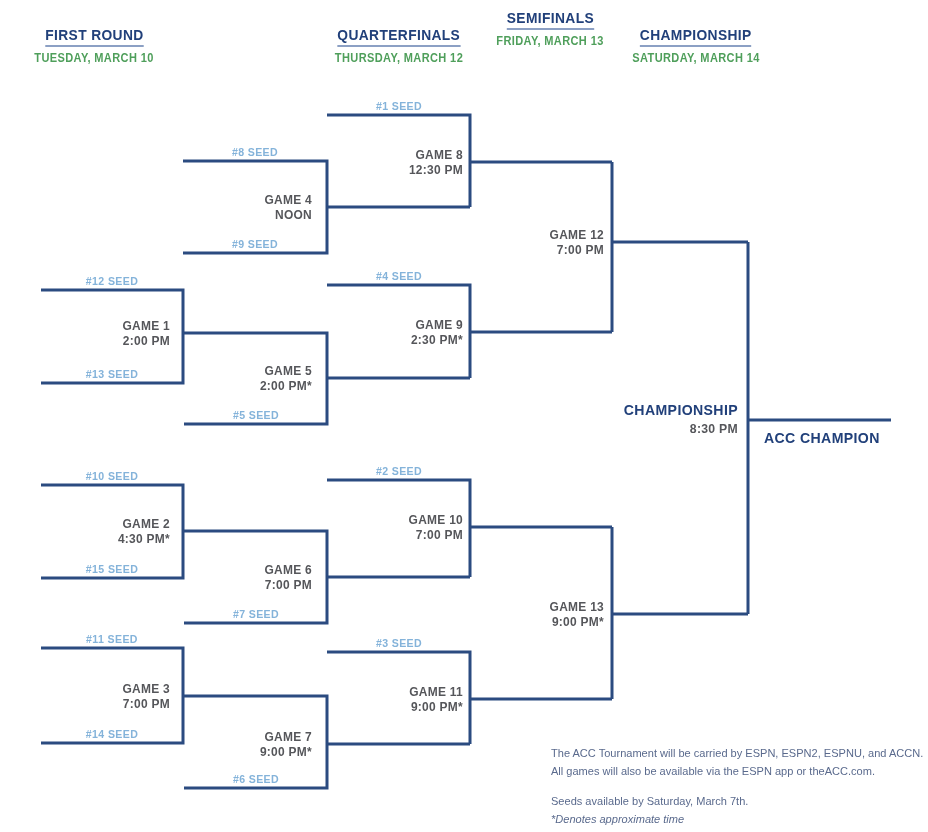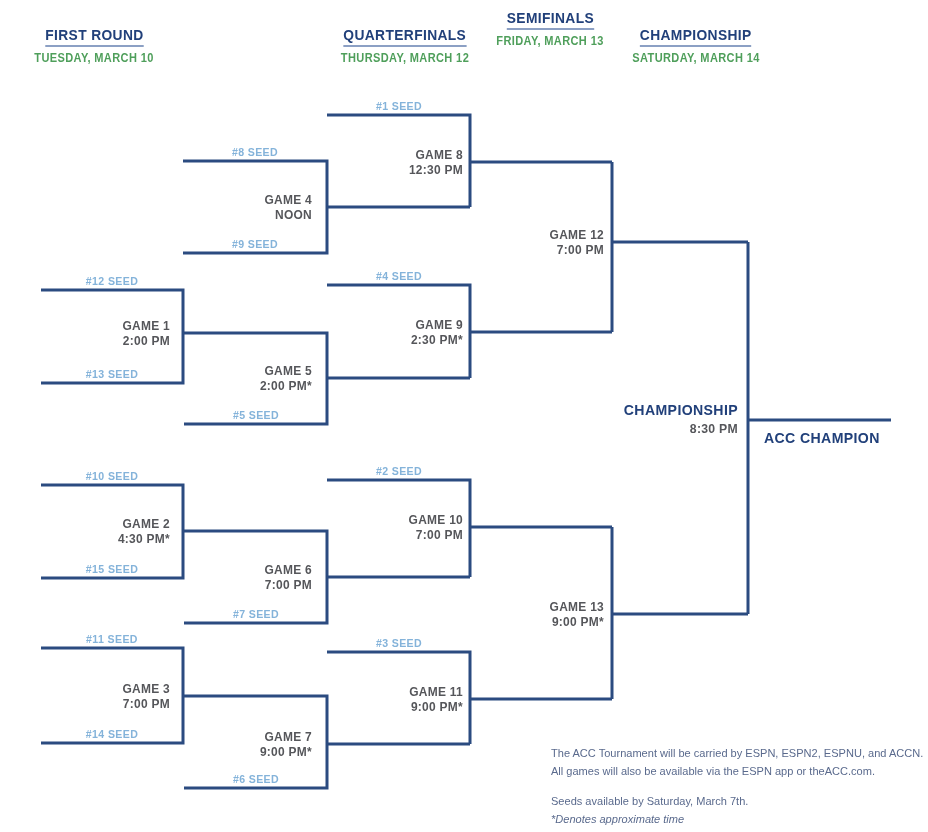--- a/index.html
+++ b/index.html
@@ -87,21 +87,21 @@
     <path d="M612 614 H748"></path>
 
     <path d="M748 242 V614"></path>
     <path d="M748 420 H891"></path>
   </svg>
 
   <div class="colhead" style="left:-16px;top:26px">
     <div class="title">FIRST ROUND</div>
     <div class="date">TUESDAY, MARCH 10</div>
   </div>
-  <div class="colhead" style="left:295px;top:26px">
+  <div class="colhead" style="left:289px;top:26px">
     <div class="title">QUARTERFINALS</div>
     <div class="date">THURSDAY, MARCH 12</div>
   </div>
   <div class="colhead" style="left:440px;top:9px">
     <div class="title">SEMIFINALS</div>
     <div class="date">FRIDAY, MARCH 13</div>
   </div>
   <div class="colhead" style="left:586px;top:26px">
     <div class="title">CHAMPIONSHIP</div>
     <div class="date">SATURDAY, MARCH 14</div>

